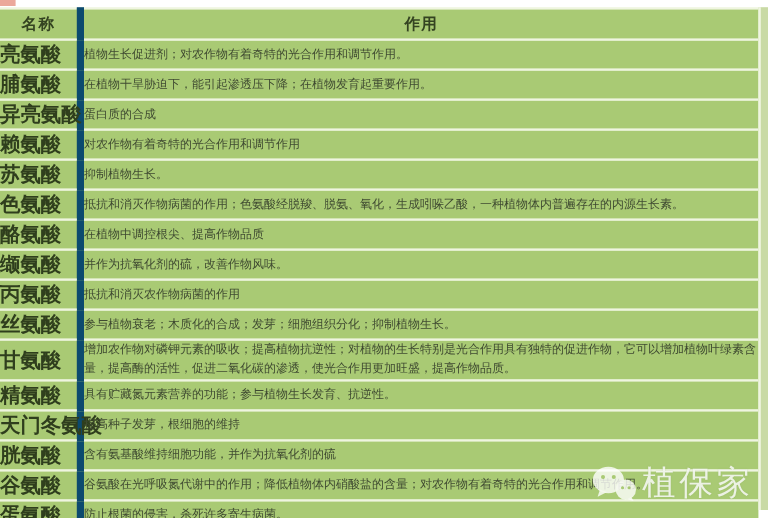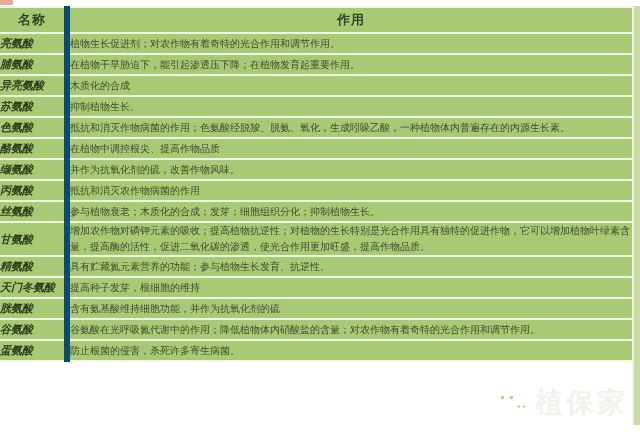--- a/index.html
+++ b/index.html
@@ -32,25 +32,24 @@
   th.h-effect, td.c-effect { border-left:6px solid #0c4a6e; }
   th.h-name, th.h-effect {
     height:24px;
     font-size:13px; font-weight:bold;
     color:#344321; text-align:center;
     letter-spacing:1px;
   }
   td.c-name {
     height:19px;
     padding-left:3px;
-    font-size:11px; font-weight:bold;
+    font-size:17px; font-weight:bold;
     color:#2f3e1d;
     white-space:nowrap;
     overflow:visible;
-    font-style:italic;
   }
   td.c-effect {
     height:19px;
     padding:1px 4px 1px 5px;
     font-size:10px;
     line-height:16px;
     color:#3f4a31;
   }
   .right-strip {
     position:absolute; right:0; top:6px;
@@ -91,21 +90,25 @@
         <tr>
           <td class="c-name">亮氨酸</td>
           <td class="c-effect">植物生长促进剂；对农作物有着奇特的光合作用和调节作用。</td>
         </tr>
         <tr>
           <td class="c-name">脯氨酸</td>
           <td class="c-effect">在植物干旱胁迫下，能引起渗透压下降；在植物发育起重要作用。</td>
         </tr>
         <tr>
           <td class="c-name">异亮氨酸</td>
-          <td class="c-effect">木质化的合成</td>
+          <td class="c-effect">蛋白质的合成</td>
+        </tr>
+        <tr>
+          <td class="c-name">赖氨酸</td>
+          <td class="c-effect">对农作物有着奇特的光合作用和调节作用</td>
         </tr>
         <tr>
           <td class="c-name">苏氨酸</td>
           <td class="c-effect">抑制植物生长。</td>
         </tr>
         <tr>
           <td class="c-name">色氨酸</td>
           <td class="c-effect">抵抗和消灭作物病菌的作用；色氨酸经脱羧、脱氨、氧化，生成吲哚乙酸，一种植物体内普遍存在的内源生长素。</td>
         </tr>
         <tr>

